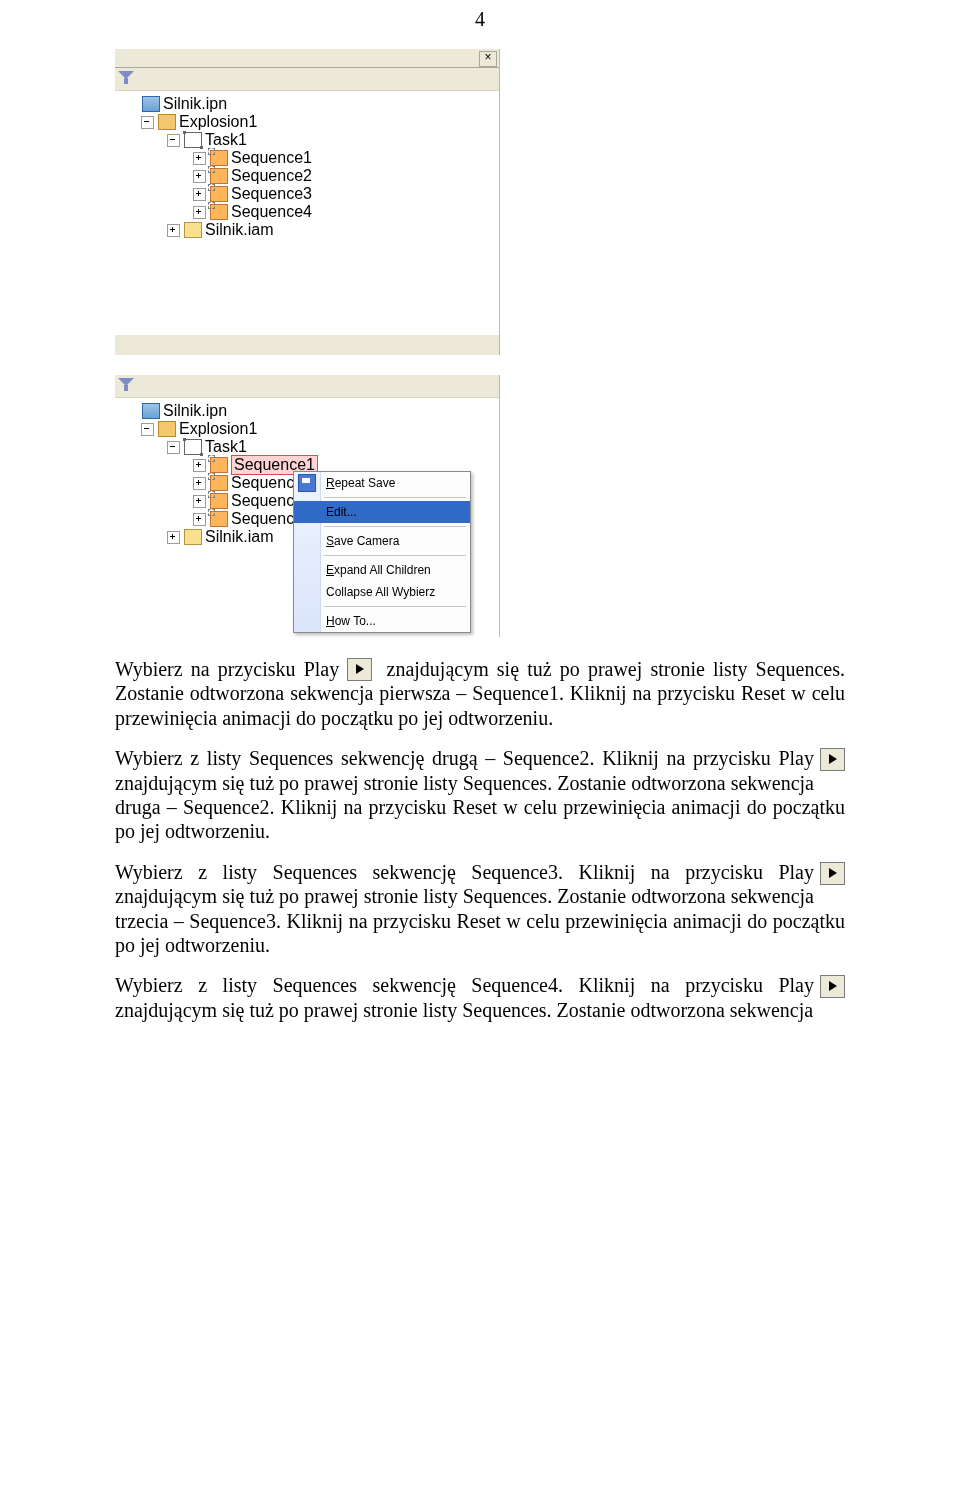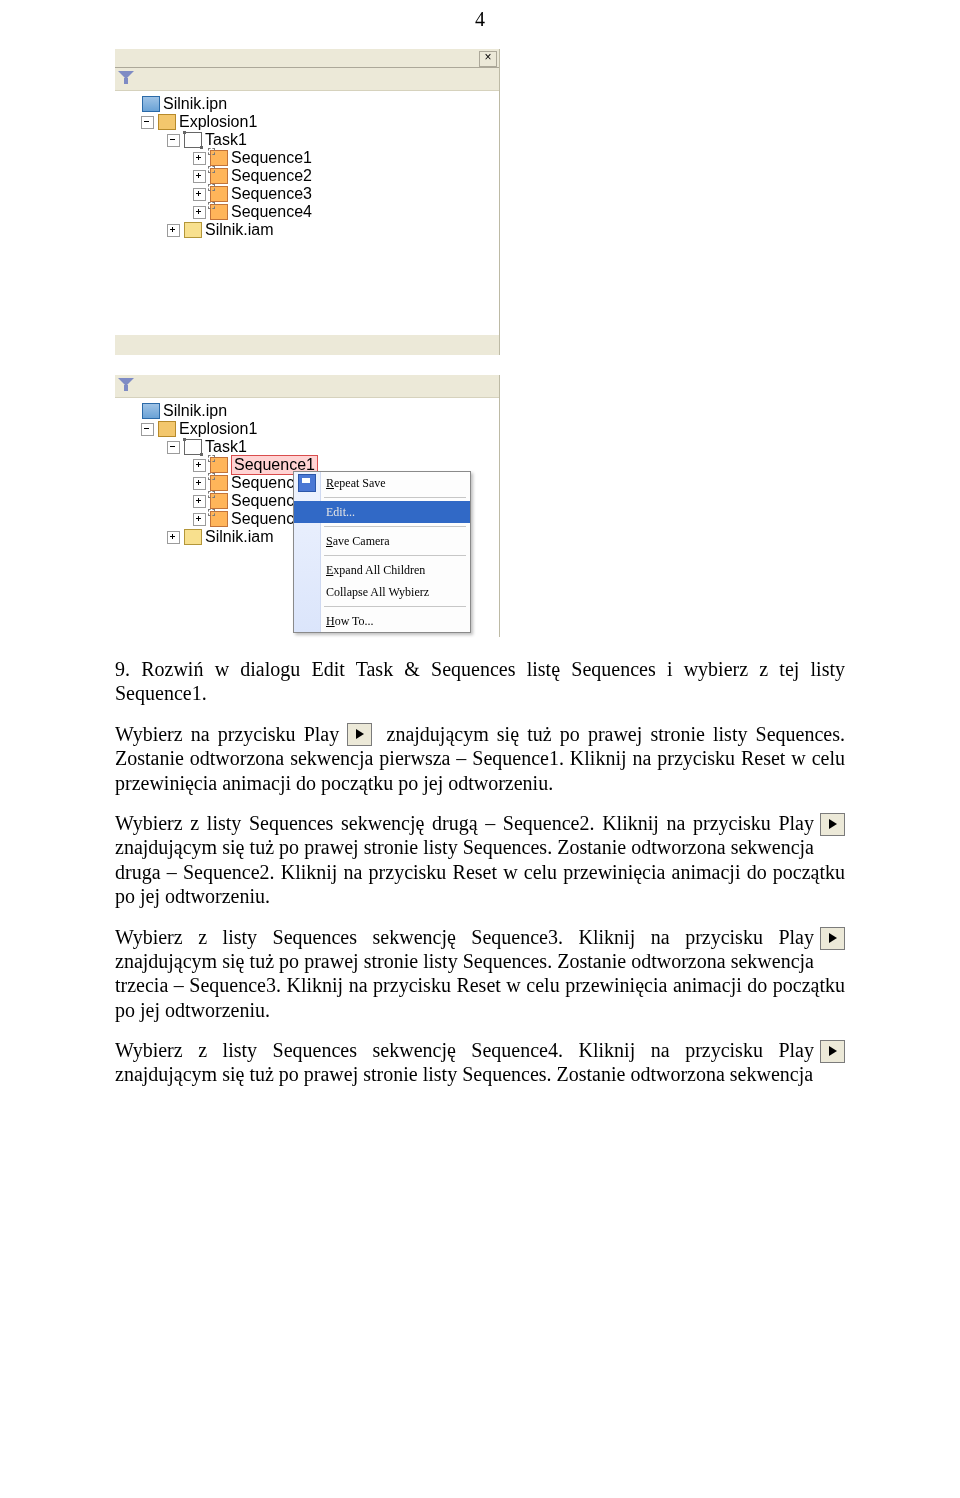--- a/index.html
+++ b/index.html
@@ -205,25 +205,24 @@
     width: 26px;
     background: linear-gradient(#eef3fe,#dbe5fb);
     border-right: 1px solid #cfd9f1;
   }
   .ctx-item {
     position: relative;
     height: 22px;
     display: flex;
     align-items: center;
     padding-left: 32px;
-    font-family: Liberation Serif, serif;
   }
   .ctx-item.hover {
     background: #3169c6;
-    color: #e5e5e5;
+    color: #000000;
   }
   .ctx-sep {
     height: 1px;
     background: #c7c7c7;
     margin: 3px 4px 3px 30px;
   }
   .ctx-ico-save {
     position: absolute;
     left: 4px; top: 2px;
     width: 16px; height: 16px;
@@ -403,21 +402,20 @@
       <div class="ctx-item">
         <span>Collapse All Wybierz</span>
       </div>
       <div class="ctx-sep"></div>
       <div class="ctx-item">
         <span><span class="u">H</span><span>ow To...</span></span>
       </div>
     </div>
   </div>
 
-  <p class="body step">9. Rozwiń w dialogu Edit Task &amp; Sequences listę Sequences i wybierz z tej listy Sequence1.</p>
 
   <p class="body">
     <span>Wybierz na przycisku Play </span>
     <span class="play-ico"></span>
     <span> znajdującym się tuż po prawej stronie listy Sequences. Zostanie odtworzona sekwencja pierwsza – Sequence1. Kliknij na przycisku Reset w celu przewinięcia animacji do początku po jej odtworzeniu.</span>
   </p>
 
   <p class="body">
     <span class="play-ico rhs"></span>
     <span>Wybierz z listy Sequences sekwencję drugą – Sequence2. Kliknij na przycisku Play </span>

